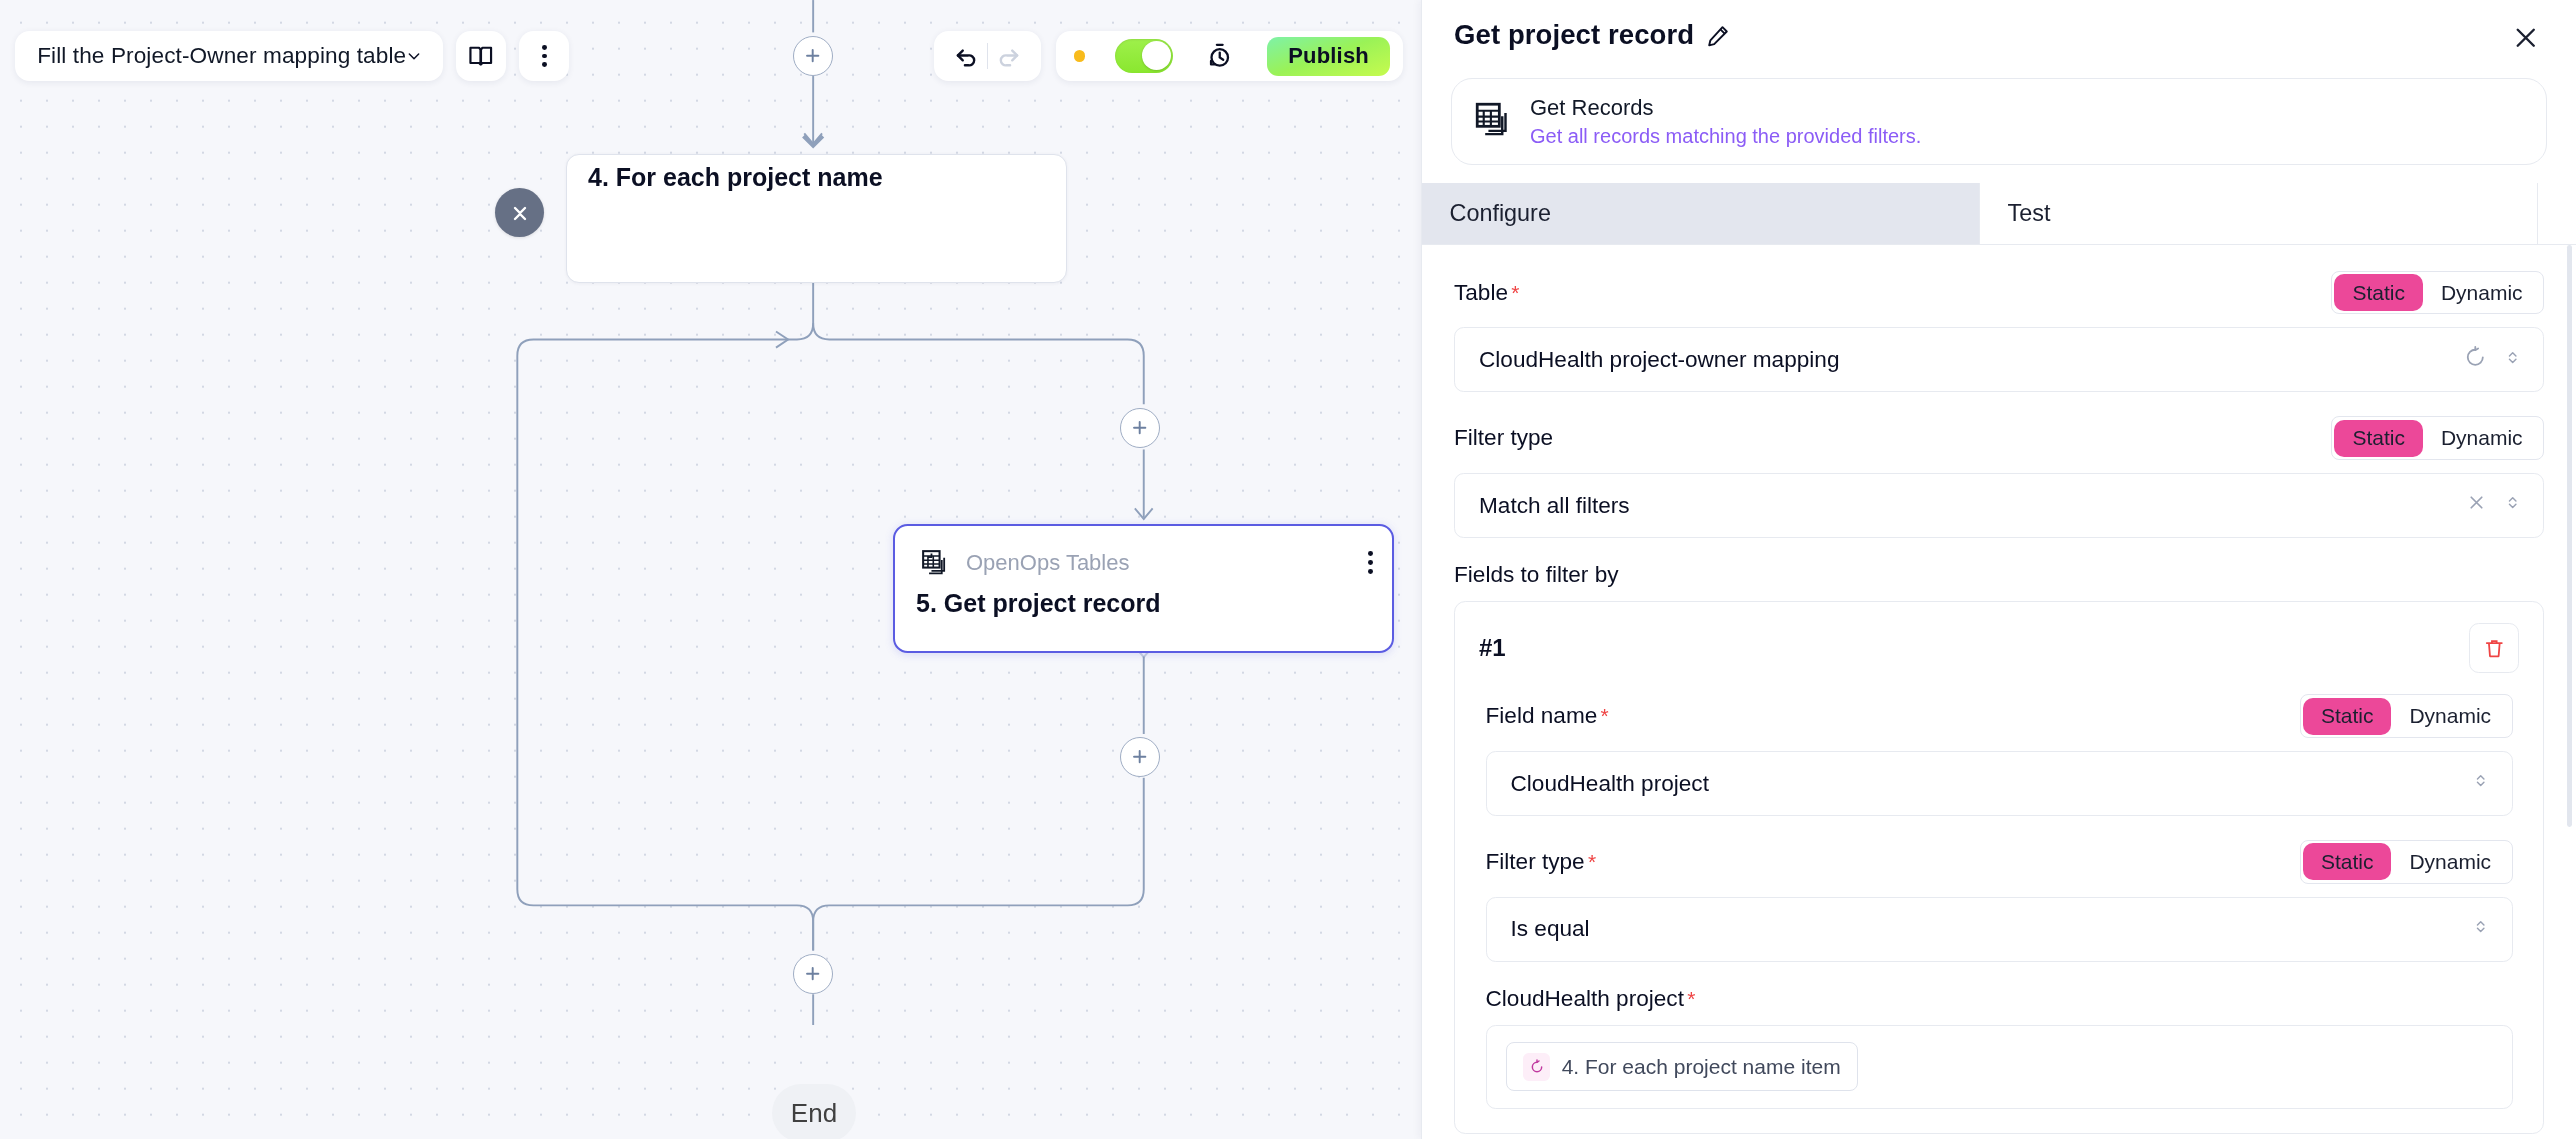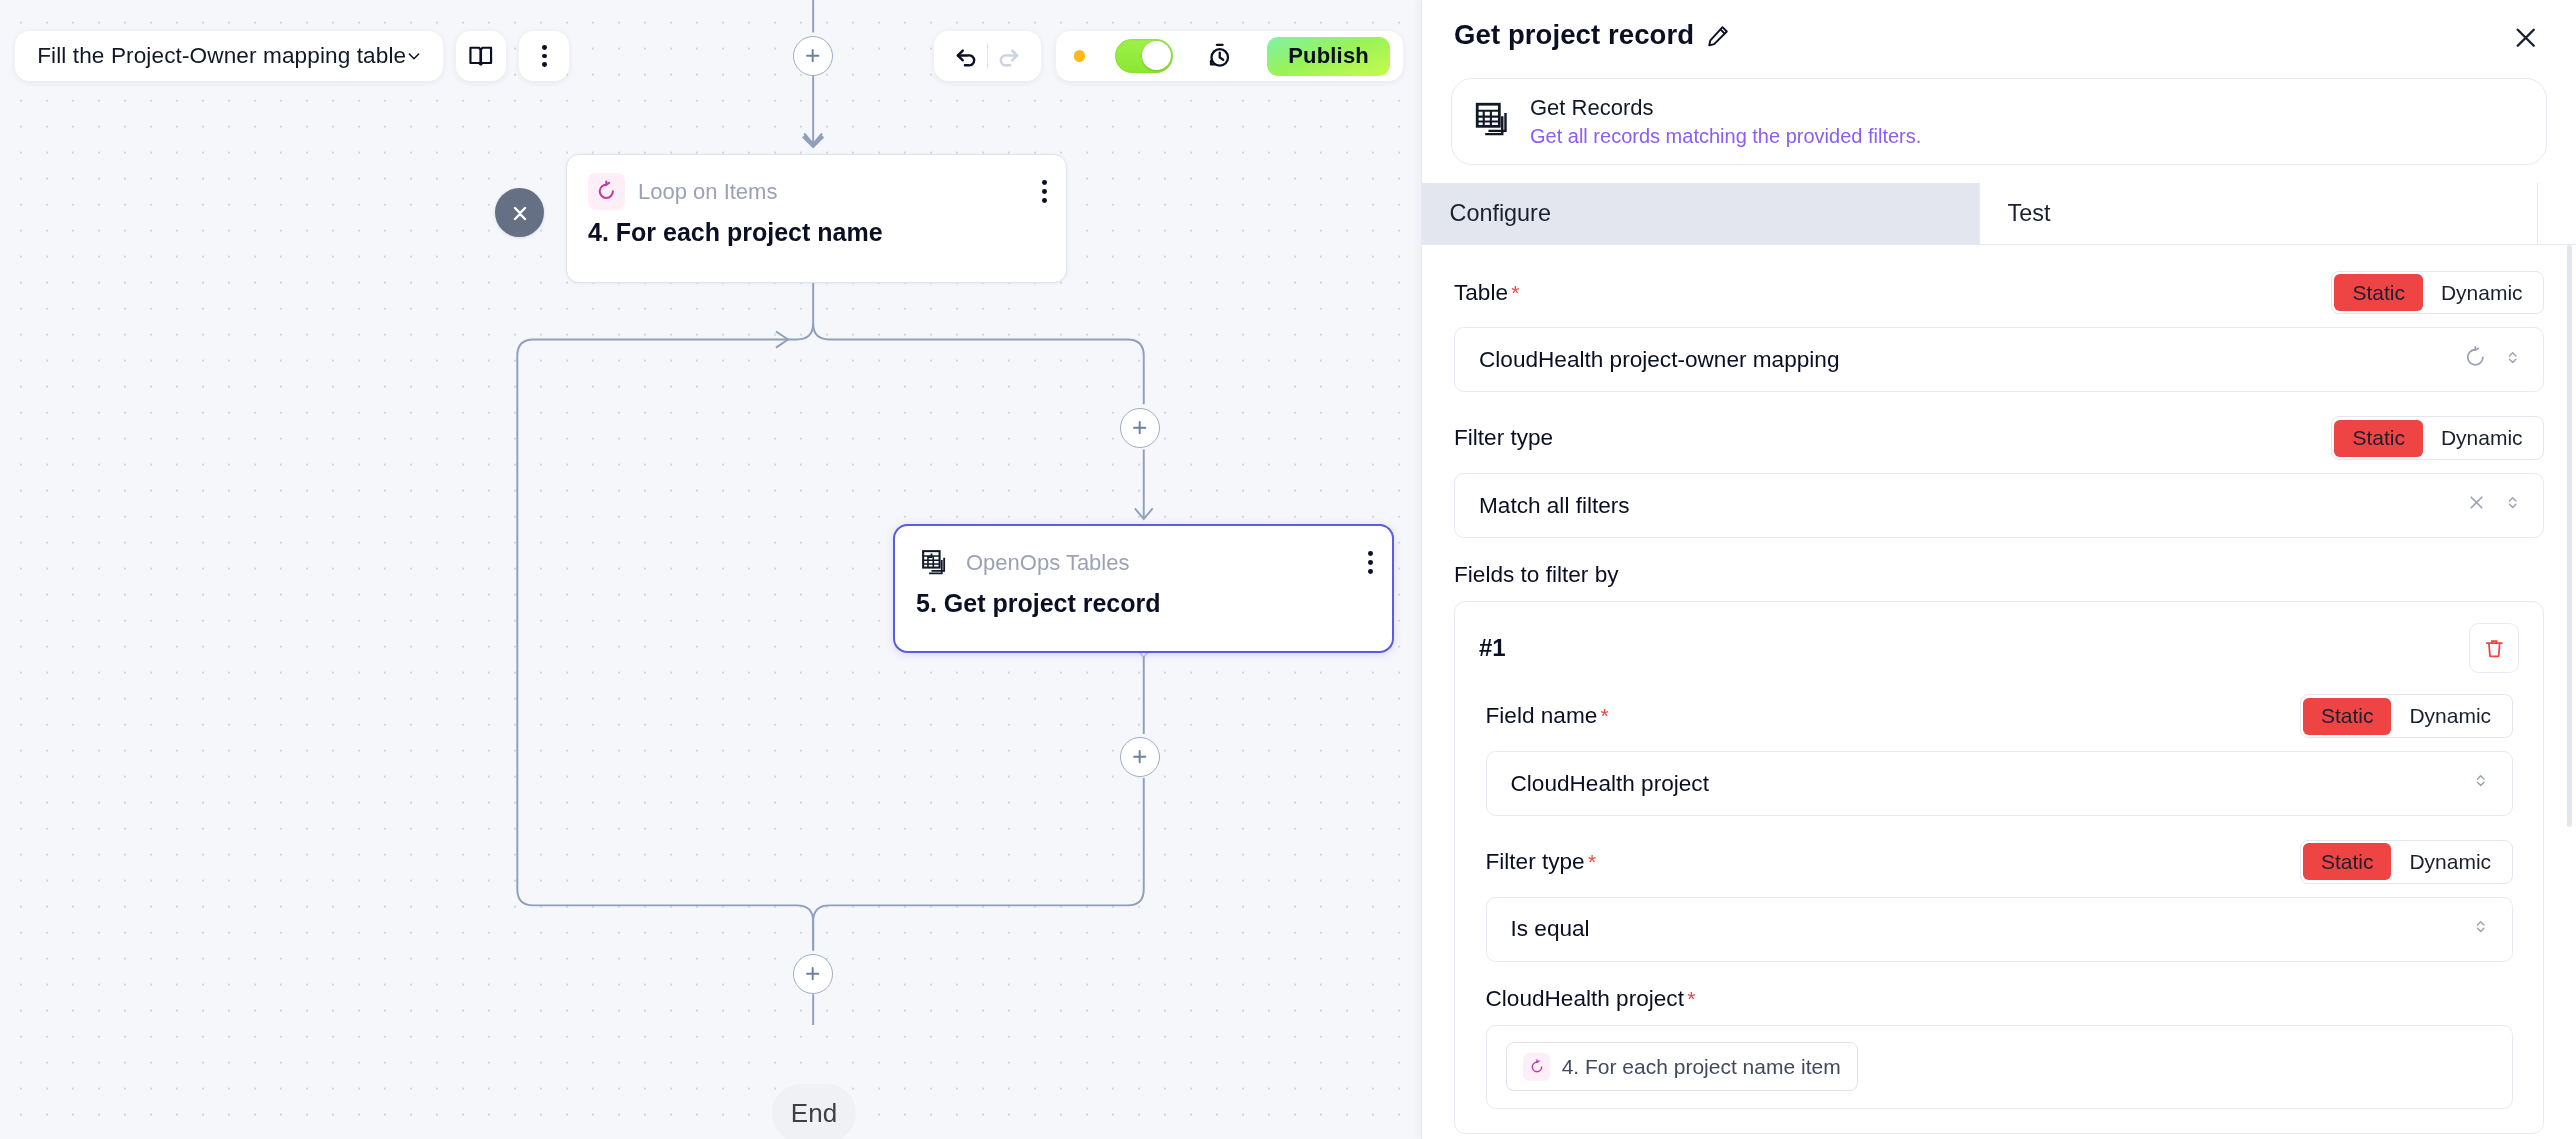--- a/index.html
+++ b/index.html
@@ -149,21 +149,21 @@
   .req { color:#ef4444; font-size: 21px; margin-left: 3.2px; }
 
   .seg {
     display:inline-flex; border:1.2px solid #e3e6ee; border-radius: 8px; overflow:hidden;
     background:#fff; padding: 2.4px;
   }
   .seg button {
     border:0; background:transparent; font-family:"Liberation Sans", sans-serif;
     font-size: 21px; color:#1b2030; padding: 6.5px 18px; border-radius: 5.7px; cursor:pointer;
   }
-  .seg button.on { background:#ef4444; }
+  .seg button.on { background:#ec4899;border-radius:10px; }
 
   .select-box {
     height: 65px; border: 1.2px solid #e7eaf0; border-radius: 9.7px;
     display:flex; align-items:center; padding: 0 21px 0 24px;
     font-size: 22.6px; color:#0b0f23; margin-bottom: 24px; background:#fff; cursor:pointer;
   }
   .select-box .sb-actions { margin-left:auto; display:flex; align-items:center; gap: 16px; }
 
   .filters-card {
     border:1.2px solid #e7eaf0; border-radius: 11.3px; padding: 21px 24px 24px 24px;
@@ -307,34 +307,20 @@
     </div>
 
     <div class="collapse-btn">
       <svg width="24" height="24" viewBox="0 0 24 24">
         <path d="M7 7 L12 12 L17 7" fill="none" stroke="#fff" stroke-width="2.4" stroke-linecap="round" stroke-linejoin="round"></path>
         <path d="M7 18 L12 13 L17 18" fill="none" stroke="#fff" stroke-width="2.4" stroke-linecap="round" stroke-linejoin="round"></path>
       </svg>
     </div>
 
     <div class="node" id="node-loop">
-      <div class="node-top">
-        <span class="node-badge" style="background:#fdeef8">
-          <svg width="22.6" height="22.6" viewBox="0 0 24 24">
-            <path d="M19 12 A7 7 0 1 1 12 5 L12 5" fill="none" stroke="#c0399f" stroke-width="2.1" stroke-linecap="round"></path>
-            <path d="M12 1.5 L12 5 L15 3" fill="none" stroke="#c0399f" stroke-width="2.1" stroke-linecap="round" stroke-linejoin="round"></path>
-          </svg>
-        </span>
-        <span class="node-kind">Loop on Items</span>
-        <span class="node-menu dot3">
-            <i></i>
-            <i></i>
-            <i></i>
-          </span>
-      </div>
       <div class="node-title">4. For each project name</div>
     </div>
 
     <div class="node" id="node-tables">
       <div class="node-top">
         <span class="node-badge">
           <svg width="29" height="29" viewBox="0 0 24 24">
             <path d="M6.5 7.5 L9.5 7.5 L9.5 4.5 M20 8 L20 19 L9.5 19 M18 10 L18 21 L7.5 21" fill="none" stroke="#111827" stroke-width="1.5"></path>
             <rect x="2.6" y="2.6" width="13.6" height="13.6" fill="none" stroke="#111827" stroke-width="1.7"></rect>
             <path d="M2.6 6.6 L16.2 6.6 M2.6 10.2 L16.2 10.2 M2.6 13.2 L16.2 13.2 M6.6 6.6 L6.6 16.2 M11 6.6 L11 16.2" stroke="#111827" stroke-width="1.3"></path>

